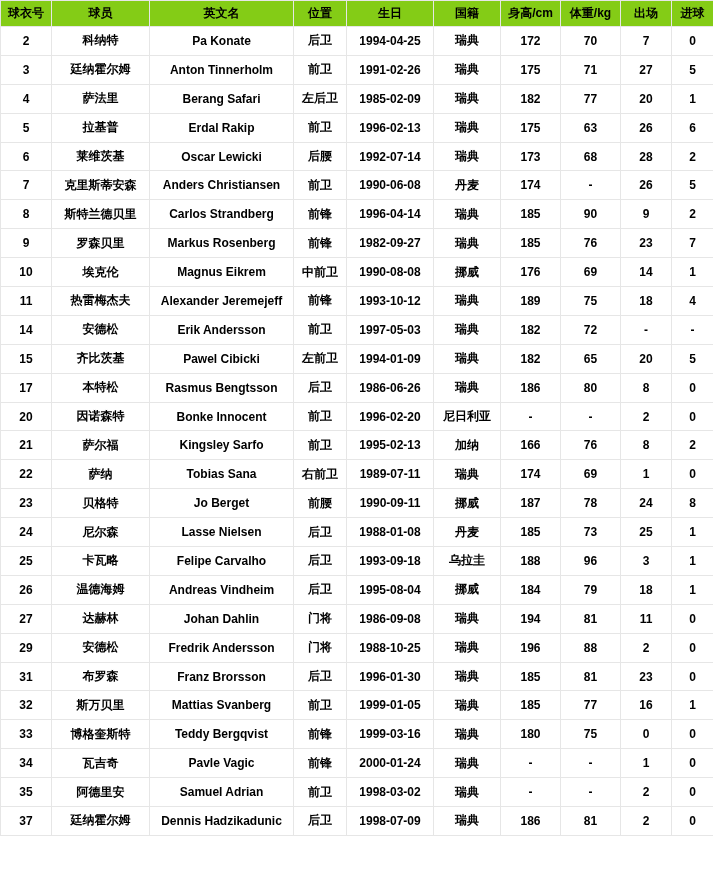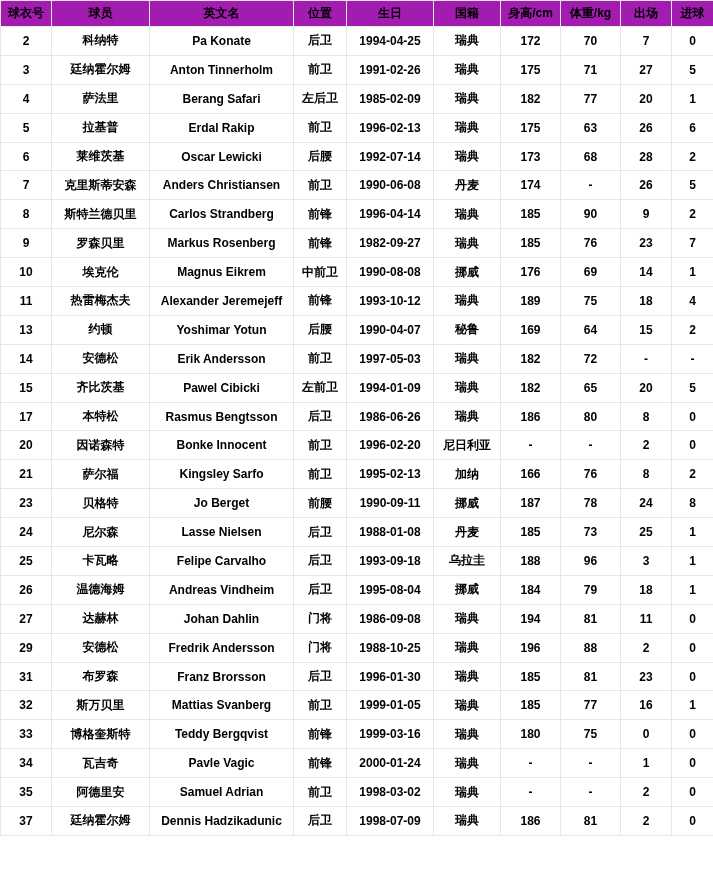--- a/index.html
+++ b/index.html
@@ -25,21 +25,21 @@
     vertical-align: middle;
     font-size: 12px;
     font-weight: 700;
     color: #000000;
     padding: 0;
     white-space: nowrap;
     overflow: hidden;
   }
   table.roster th {
     height: 25px;
-    background: #a21caf;
+    background: #84cc16;
   }
   table.roster td {
     height: 27.9px;
     background: #ffffff;
   }
   
   col.c0 { width: 51px; }
   col.c1 { width: 98px; }
   col.c2 { width: 144px; }
   col.c3 { width: 53px; }
@@ -195,32 +195,20 @@
         <td>Alexander Jeremejeff</td>
         <td>前锋</td>
         <td>1993-10-12</td>
         <td>瑞典</td>
         <td>189</td>
         <td>75</td>
         <td>18</td>
         <td>4</td>
       </tr>
       <tr>
-        <td>13</td>
-        <td>约顿</td>
-        <td>Yoshimar Yotun</td>
-        <td>后腰</td>
-        <td>1990-04-07</td>
-        <td>秘鲁</td>
-        <td>169</td>
-        <td>64</td>
-        <td>15</td>
-        <td>2</td>
-      </tr>
-      <tr>
         <td>14</td>
         <td>安德松</td>
         <td>Erik Andersson</td>
         <td>前卫</td>
         <td>1997-05-03</td>
         <td>瑞典</td>
         <td>182</td>
         <td>72</td>
         <td>-</td>
         <td>-</td>
@@ -265,20 +253,32 @@
         <td>21</td>
         <td>萨尔福</td>
         <td>Kingsley Sarfo</td>
         <td>前卫</td>
         <td>1995-02-13</td>
         <td>加纳</td>
         <td>166</td>
         <td>76</td>
         <td>8</td>
         <td>2</td>
+      </tr>
+      <tr>
+        <td>22</td>
+        <td>萨纳</td>
+        <td>Tobias Sana</td>
+        <td>右前卫</td>
+        <td>1989-07-11</td>
+        <td>瑞典</td>
+        <td>174</td>
+        <td>69</td>
+        <td>1</td>
+        <td>0</td>
       </tr>
       <tr>
         <td>23</td>
         <td>贝格特</td>
         <td>Jo Berget</td>
         <td>前腰</td>
         <td>1990-09-11</td>
         <td>挪威</td>
         <td>187</td>
         <td>78</td>

